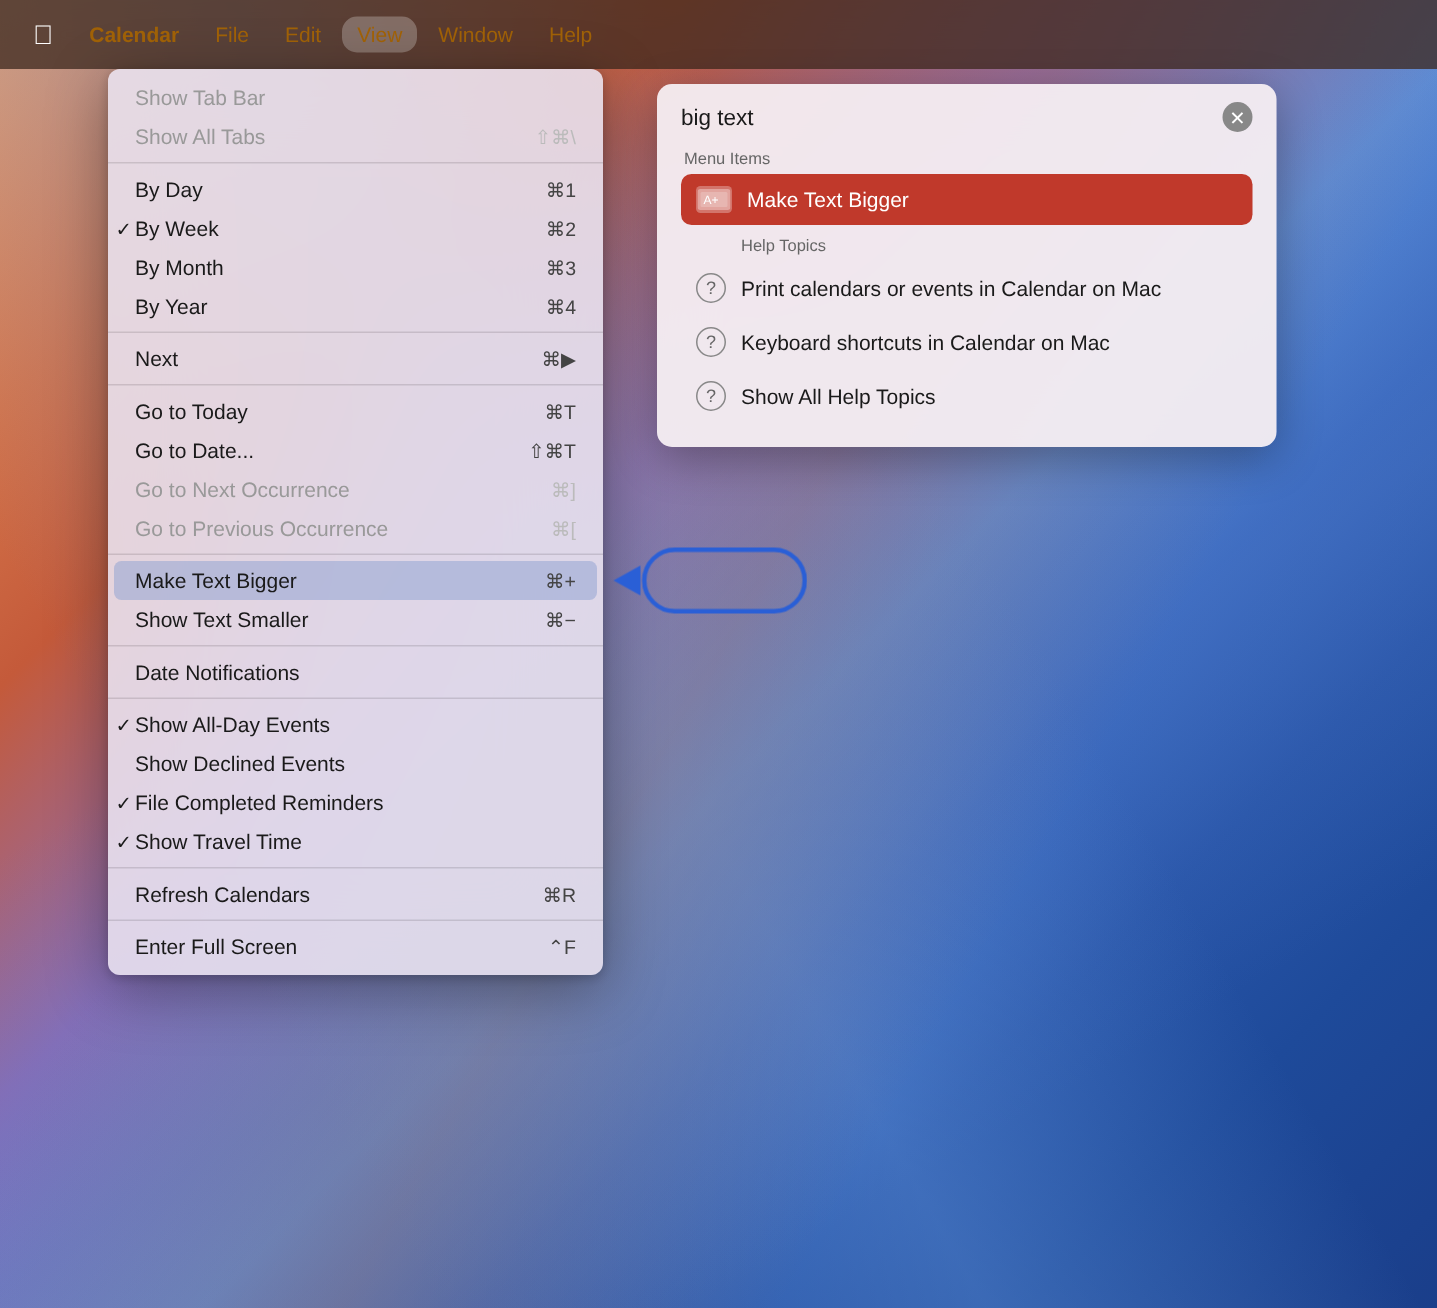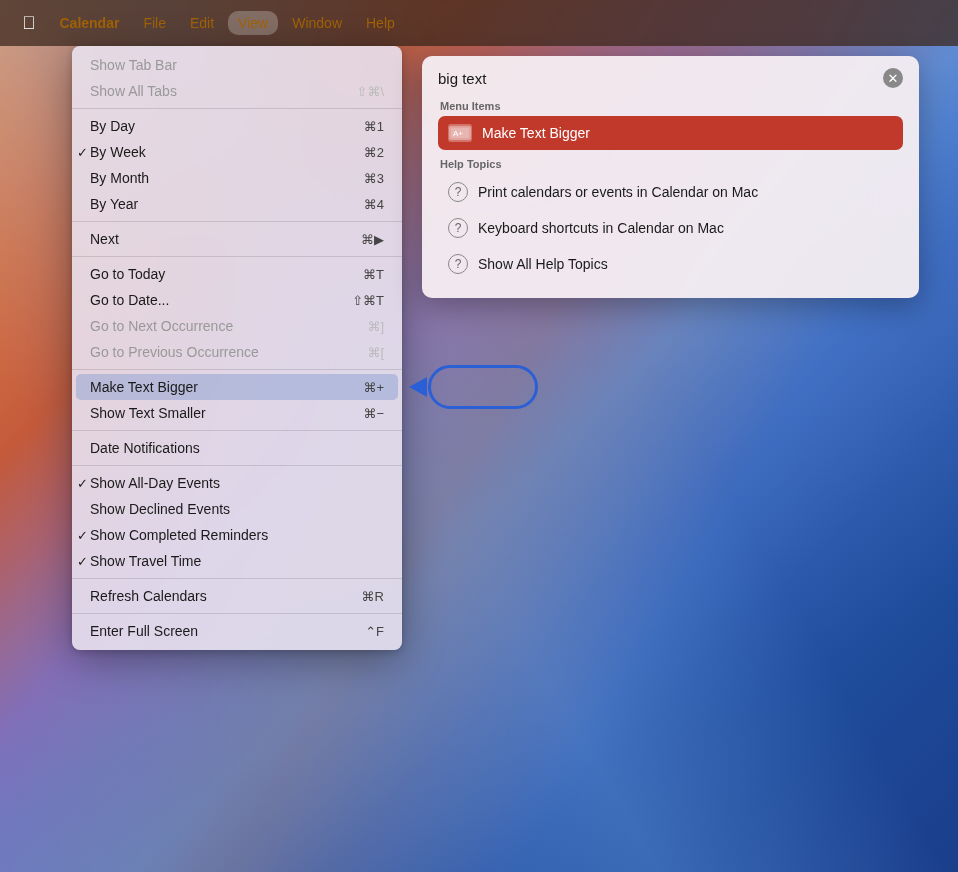--- a/index.html
+++ b/index.html
@@ -163,22 +163,22 @@
       height: 0;
       border-top: 10px solid transparent;
       border-bottom: 10px solid transparent;
       border-right: 18px solid #2a5fd6;
     }
 
     
     .search-popup {
       position: absolute;
       top: 56px;
-      left: 422px;
-      width: 497px;
+      left: 438px;
+      width: 413px;
       background: rgba(245, 238, 242, 0.95);
       backdrop-filter: blur(20px);
       border-radius: 10px;
       box-shadow: 0 8px 30px rgba(0,0,0,0.3);
       padding: 12px 16px 16px;
       z-index: 250;
     }
 
     .search-input-row {
       display: flex;
@@ -205,21 +205,21 @@
       display: flex;
       align-items: center;
       justify-content: center;
       font-size: 13px;
       cursor: pointer;
       flex-shrink: 0;
     }
 
     .search-section-label {
       font-size: 11px;
-      font-weight: 700;
+      font-weight: 400;
       color: #666;
       text-transform: none;
       margin-bottom: 4px;
       padding: 0 2px;
     }
 
     .search-result-item {
       display: flex;
       align-items: center;
       gap: 10px;
@@ -389,21 +389,21 @@
     <span class="checkmark">✓</span>
     <span>Show All-Day Events</span>
   </div>
 
   <div class="menu-item">
     <span>Show Declined Events</span>
   </div>
 
   <div class="menu-item">
     <span class="checkmark">✓</span>
-    <span>Show Completed Reminders</span>
+    <span>File Completed Reminders</span>
   </div>
 
   <div class="menu-item">
     <span class="checkmark">✓</span>
     <span>Show Travel Time</span>
   </div>
 
   <div class="menu-separator"></div>
 
   <div class="menu-item">
@@ -434,21 +434,21 @@
     <div class="search-result-icon">
       <svg width="22" height="14" viewBox="0 0 22 14" fill="none">
         <rect x="0" y="0" width="22" height="14" rx="2" fill="rgba(255,255,255,0.35)"></rect>
         <rect x="2" y="2" width="18" height="10" rx="1" fill="rgba(255,255,255,0.2)"></rect>
         <text x="4" y="10" font-size="8" fill="white" font-family="sans-serif">A+</text>
       </svg>
     </div>
     <span>Make Text Bigger</span>
   </div>
 
-  <div class="search-section-label" style="margin-top:8px;">Help Topics</div>
+  <div class="search-section-label" style="margin-top:8px;margin-left:38px;">Help Topics</div>
 
   <div class="help-item">
     <div class="help-icon">?</div>
     <span>Print calendars or events in Calendar on Mac</span>
   </div>
 
   <div class="help-item">
     <div class="help-icon">?</div>
     <span>Keyboard shortcuts in Calendar on Mac</span>
   </div>

